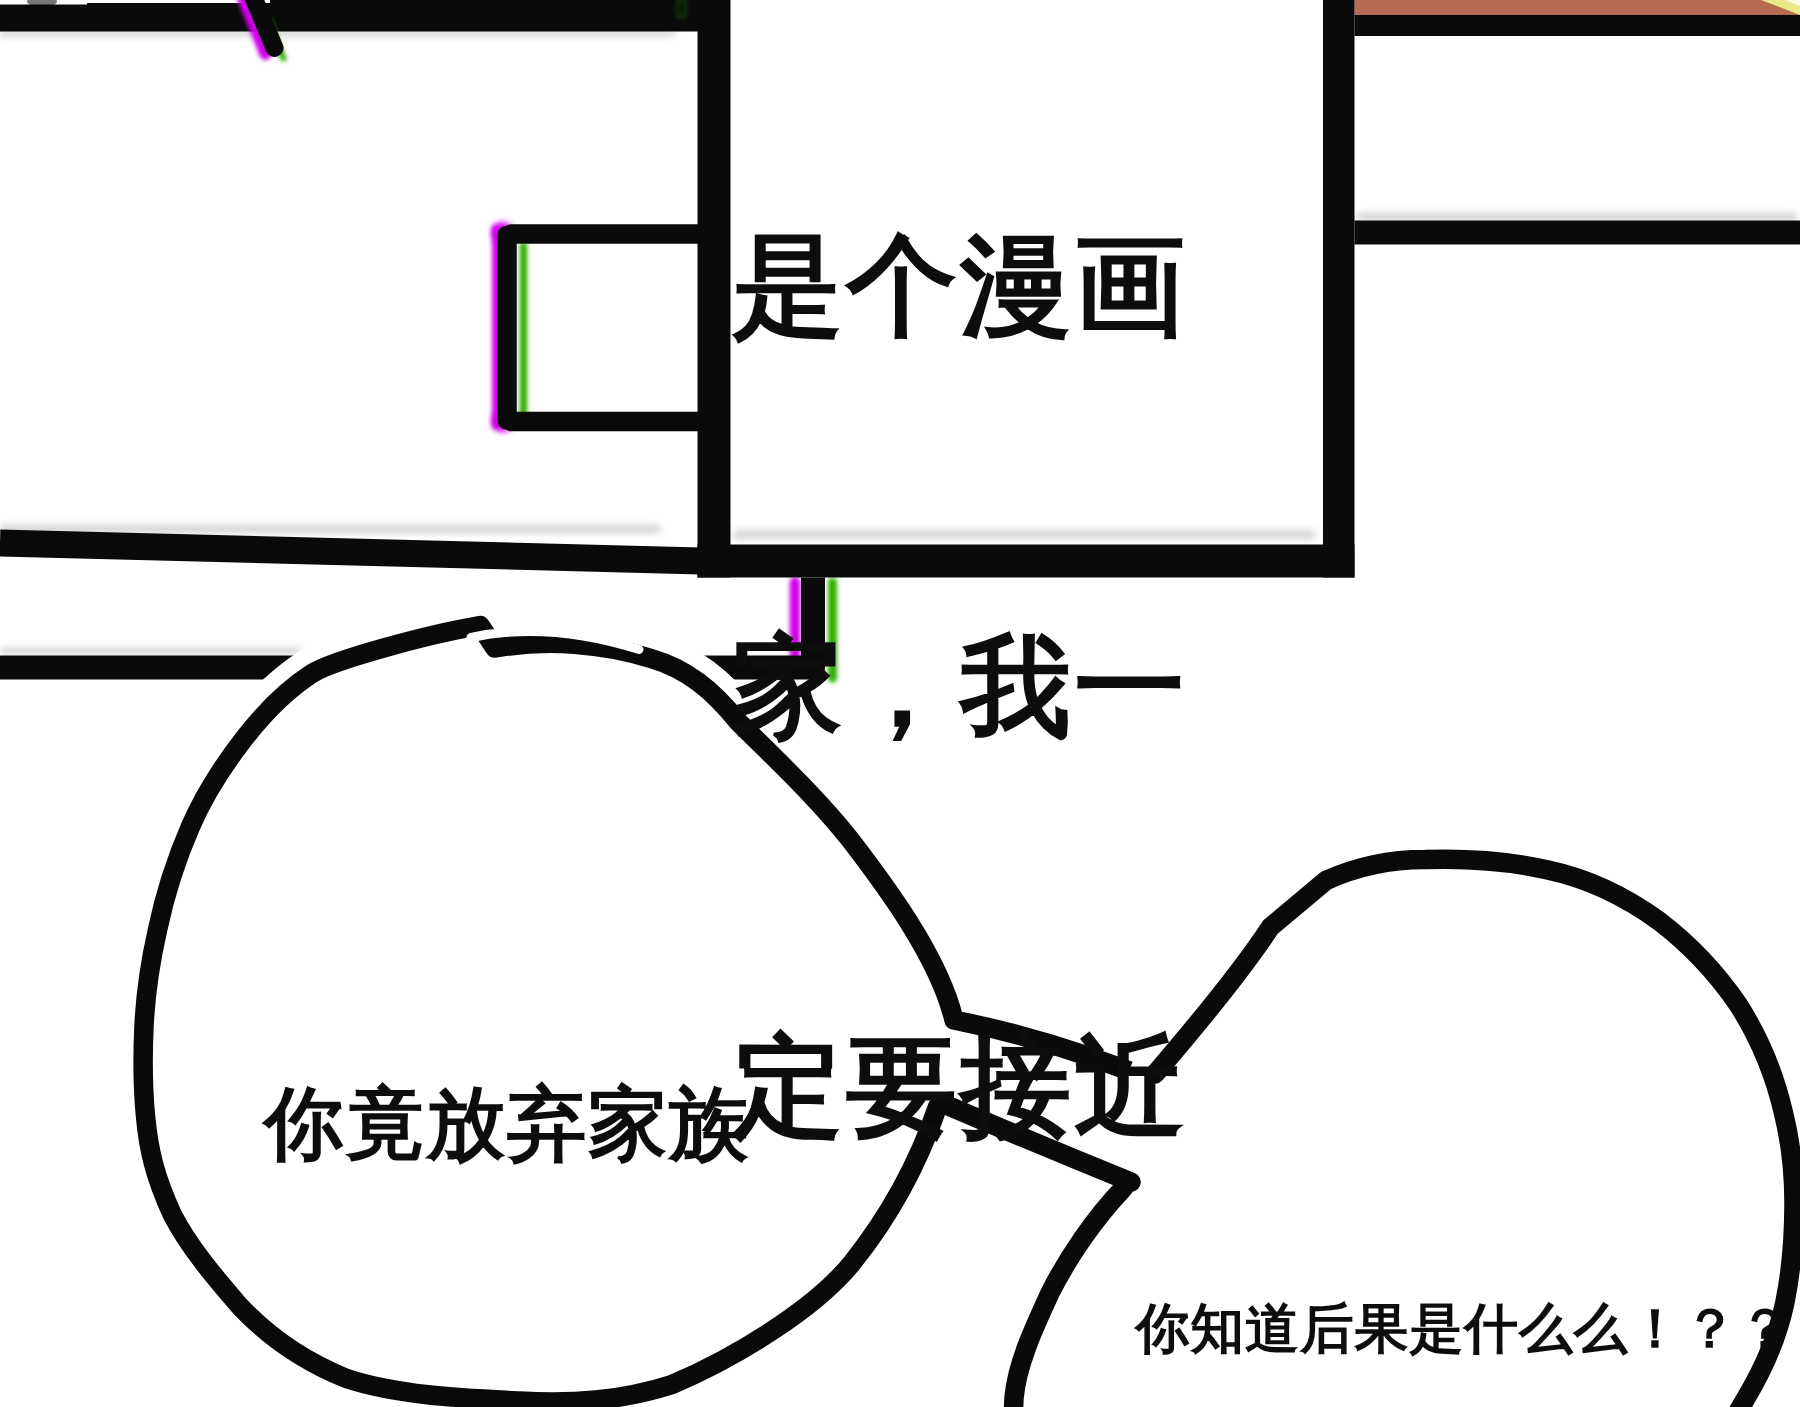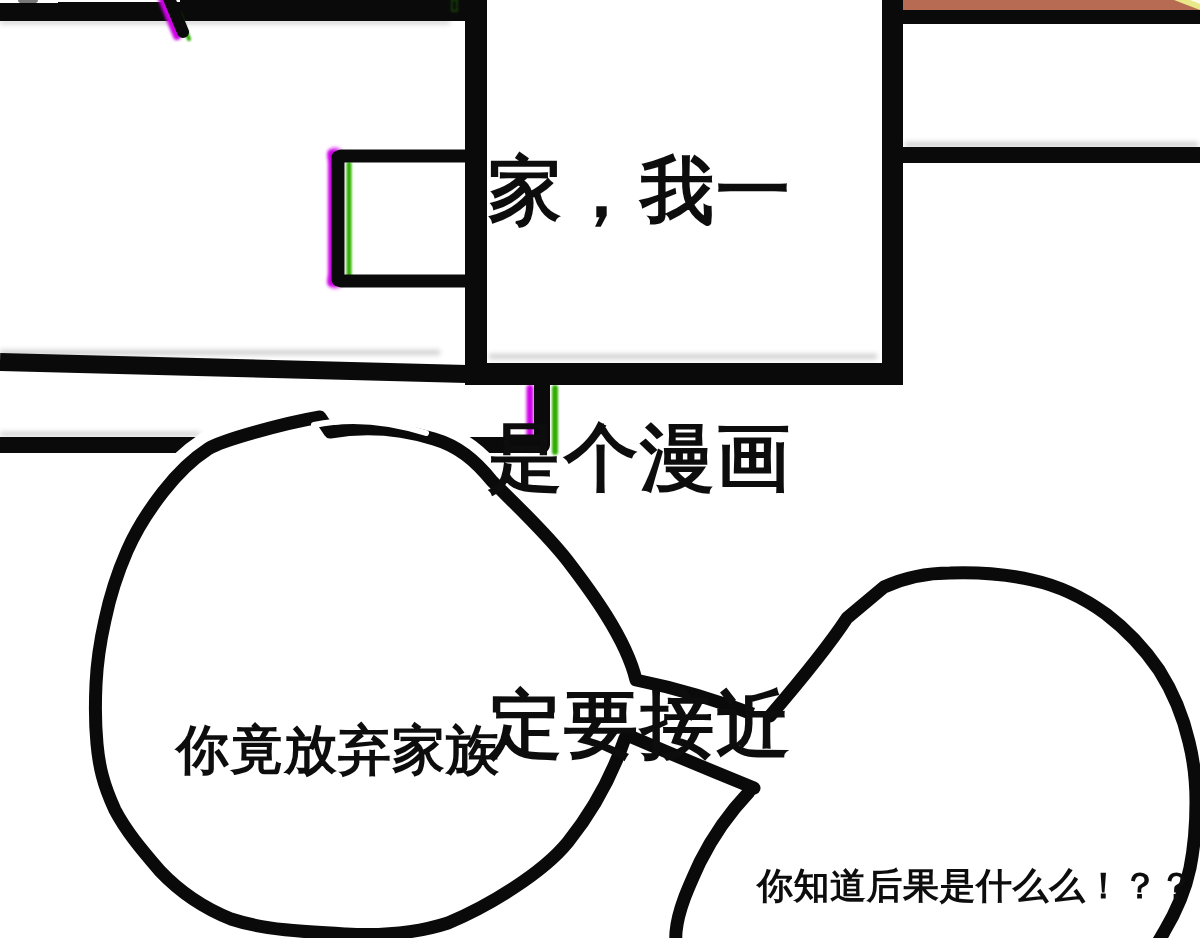--- a/index.html
+++ b/index.html
@@ -141,22 +141,22 @@
            C730,812 712,838 700,862 C688,888 678,910 676,932
            C675,952 676,972 678,990"></path>
     </g>
 
     <g>
       <path class="ink-s" stroke-width="13" d="M627,735 Q690,762 754,788"></path>
     </g>
   </svg>
 
   <div class="txt caption-text">
+    <div>是个漫画</div>
     <div>家，我一</div>
-    <div>是个漫画</div>
     <div>定要接近</div>
     
   </div>
 
   <div class="txt bubble-text-left">
     <div>你竟放弃家族</div>
     
     
     
   </div>

